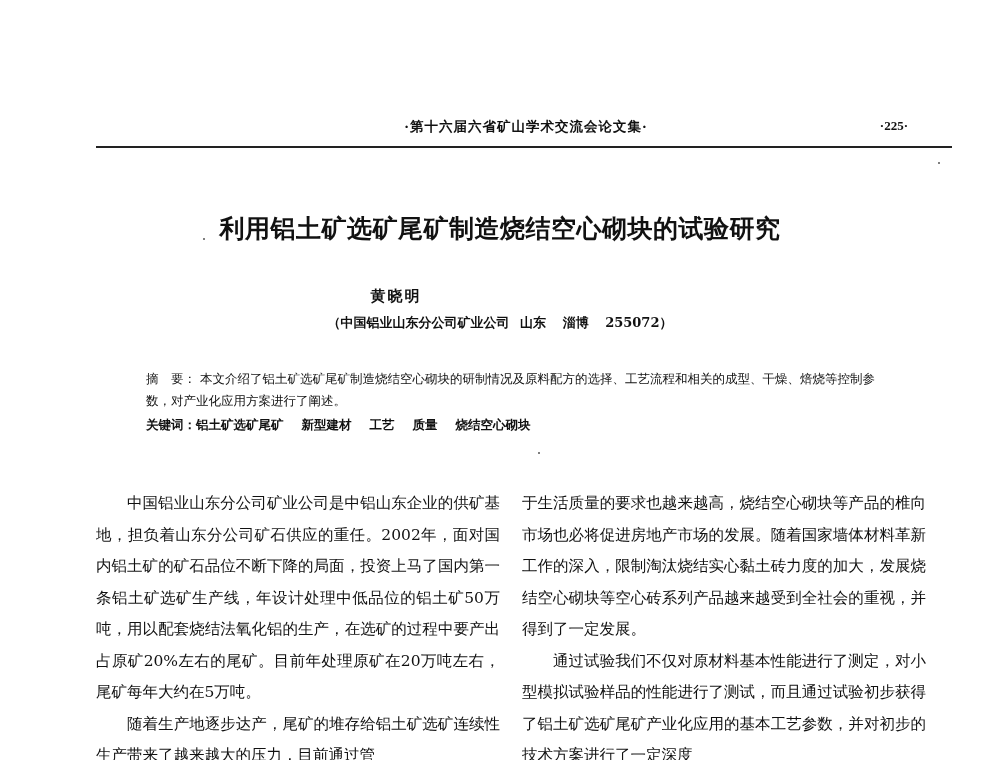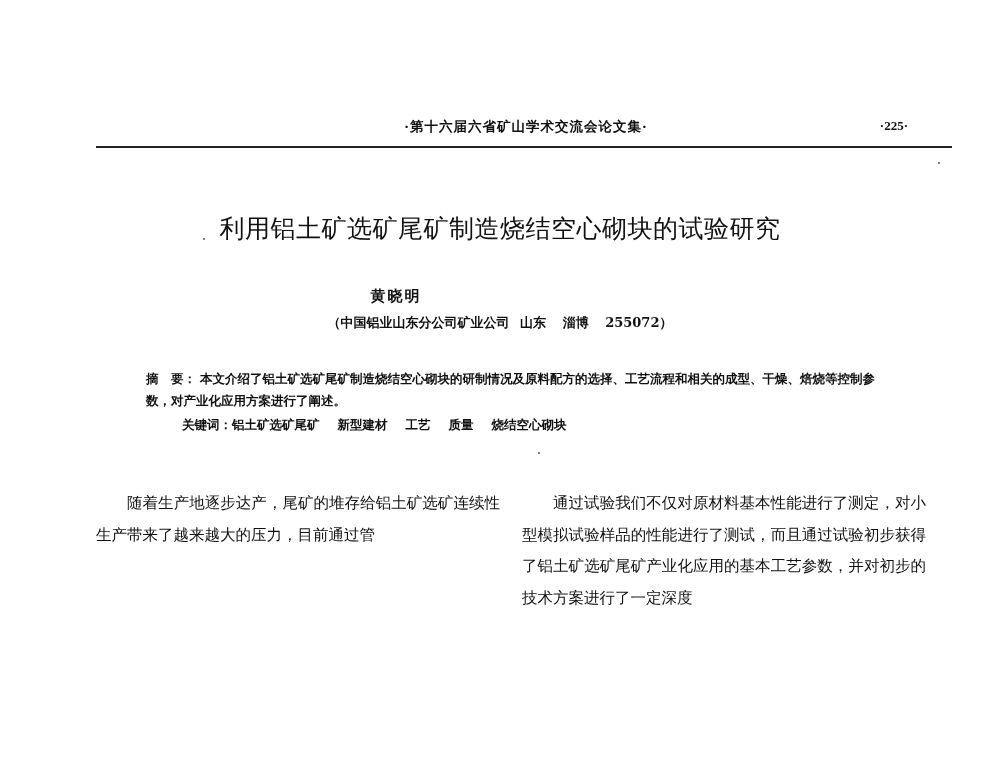--- a/index.html
+++ b/index.html
@@ -7,32 +7,32 @@
          font-family: "DejaVu Serif", "Liberation Serif", serif; color: #111; }
   .running-header { position: absolute; top: 118px; left: 96px; width: 856px; height: 28px; }
   .journal-title { position: absolute; left: 4px; right: 0; top: 0; text-align: center;
                    font-size: 13.5px; font-weight: bold; letter-spacing: 1px;
                    font-family: "DejaVu Serif", serif; }
   .page-number { position: absolute; right: 44px; top: 0; font-size: 13px; font-weight: bold;
                  font-family: "Liberation Serif", serif; text-align: center; }
   .header-rule { position: absolute; top: 146px; left: 96px; width: 856px; height: 2px; background: #222; }
   .stray-dot { position: absolute; width: 2px; height: 2px; background: #555; border-radius: 1px; }
   .paper-title { position: absolute; top: 212px; left: 0; width: 1000px; text-align: center;
-                 font-size: 25px; font-weight: normal; font-family: "DejaVu Sans", sans-serif;
+                 font-size: 25px; font-weight: bold; font-family: "DejaVu Sans", sans-serif;
                  letter-spacing: 0.5px; }
   .author { position: absolute; top: 287px; left: 0; width: 792px; text-align: center;
             font-size: 15px; font-weight: bold; letter-spacing: 2px; }
   .affiliation { position: absolute; top: 314px; left: 0; width: 1000px; text-align: center;
                  font-size: 13px; font-weight: bold; }
   .affiliation span { margin: 0 6px; }
   .abstract { position: absolute; top: 368px; left: 146px; width: 730px;
-              font-size: 12.5px; font-weight: bold; line-height: 22px; }
+              font-size: 12.5px; font-weight: normal; line-height: 22px; }
   .abstract .label { margin-right: 4px; }
   .keywords { position: absolute; top: 414px; left: 146px; width: 730px;
-              font-size: 12.5px; font-weight: bold; line-height: 22px; margin-left: 36px; }
+              font-size: 12.5px; font-weight: bold; line-height: 22px; }
   .keywords .kw { margin-right: 18px; }
   .column { position: absolute; top: 488px; width: 404px; font-size: 15.5px;
             line-height: 31.5px; text-align: justify; font-family: "DejaVu Serif", serif; }
   .col-left { left: 96px; }
   .col-right { left: 522px; }
   .column p { margin: 0; }
   .column .indent { text-indent: 2em; }
 </style>
 </head>
 <body>
@@ -59,18 +59,20 @@
 
 <div class="abstract">
   <span class="label">摘　要：</span><span>本文介绍了铝土矿选矿尾矿制造烧结空心砌块的研制情况及原料配方的选择、工艺流程和相关的成型、干燥、焙烧等控制参数，对产业化应用方案进行了阐述。</span>
 </div>
 
 <div class="keywords">
   <span>关键词：</span><span class="kw">铝土矿选矿尾矿</span><span class="kw">新型建材</span><span class="kw">工艺</span><span class="kw">质量</span><span class="kw">烧结空心砌块</span>
 </div>
 
 <div class="column col-left">
+  <p class="indent">中国铝业山东分公司矿业公司是中铝山东企业的供矿基地，担负着山东分公司矿石供应的重任。2002年，面对国内铝土矿的矿石品位不断下降的局面，投资上马了国内第一条铝土矿选矿生产线，年设计处理中低品位的铝土矿50万吨，用以配套烧结法氧化铝的生产，在选矿的过程中要产出占原矿20%左右的尾矿。目前年处理原矿在20万吨左右，尾矿每年大约在5万吨。</p>
   <p class="indent">随着生产地逐步达产，尾矿的堆存给铝土矿选矿连续性生产带来了越来越大的压力，目前通过管</p>
 </div>
 
 <div class="column col-right">
+  <p>于生活质量的要求也越来越高，烧结空心砌块等产品的椎向市场也必将促进房地产市场的发展。随着国家墙体材料革新工作的深入，限制淘汰烧结实心黏土砖力度的加大，发展烧结空心砌块等空心砖系列产品越来越受到全社会的重视，并得到了一定发展。</p>
   <p class="indent">通过试验我们不仅对原材料基本性能进行了测定，对小型模拟试验样品的性能进行了测试，而且通过试验初步获得了铝土矿选矿尾矿产业化应用的基本工艺参数，并对初步的技术方案进行了一定深度</p>
 </div>
 
 </body></html>

